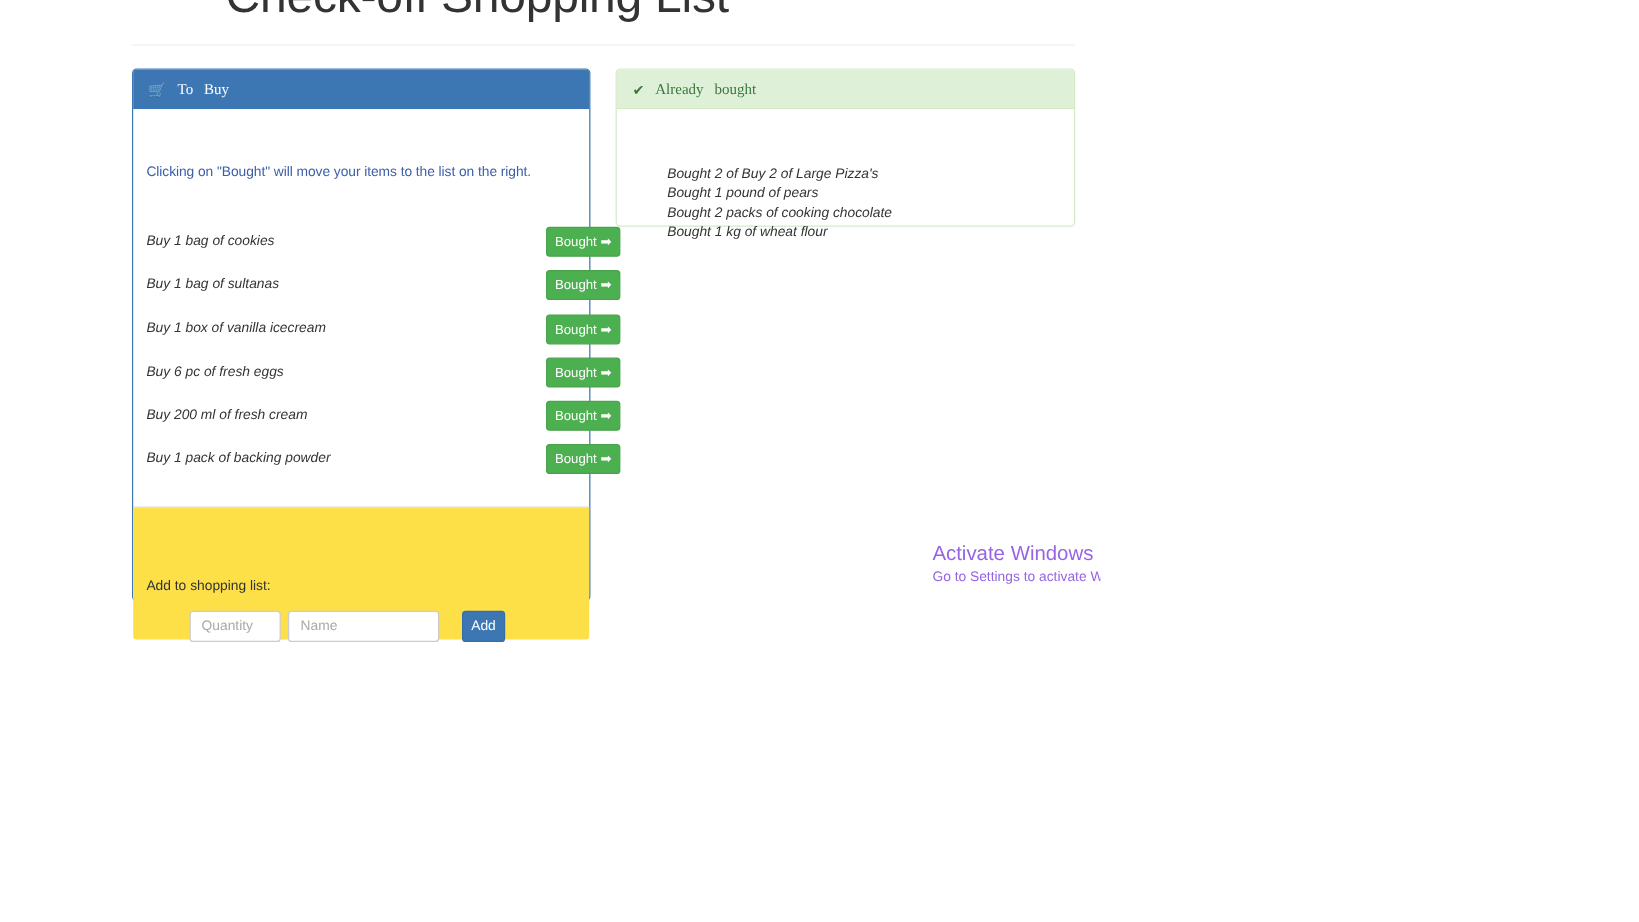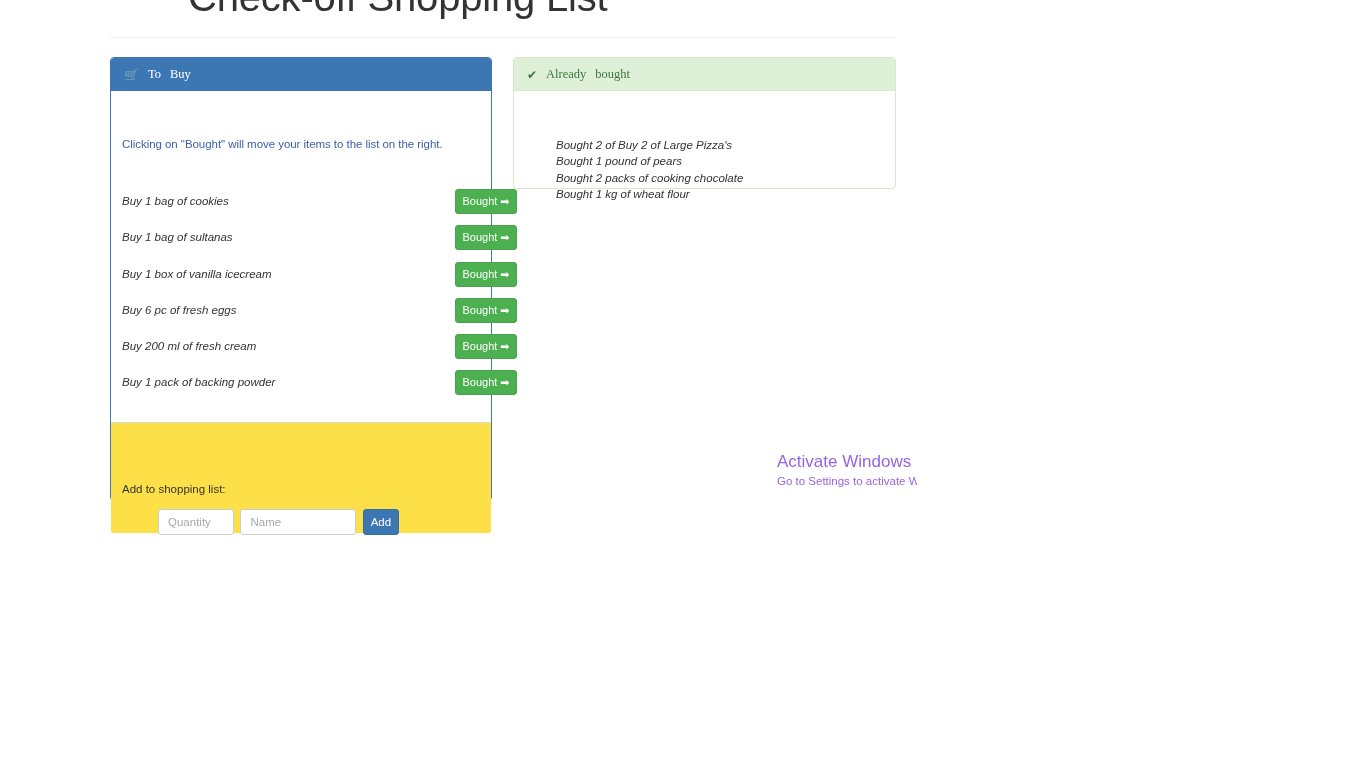--- a/index.html
+++ b/index.html
@@ -207,26 +207,26 @@
     font-size: 11.5px;
     color: #555555;
     padding: 0 9px;
     box-sizing: border-box;
     font-family: "Liberation Sans", sans-serif;
     vertical-align: top;
     outline: none;
   }
   .form-input::placeholder { color: #a9a9a9; opacity: 1; }
   .input-quantity { width: 76px; margin-left: 36px; }
-  .input-name { width: 116px; margin-left: 2px; }
+  .input-name { width: 126px; margin-left: 2px; }
 
   .btn-add {
     display: inline-block;
     vertical-align: top;
-    margin-left: 2px;
+    margin-left: 14px;
     width: 36px;
     height: 26px;
     background: #3c77b3;
     border: 1px solid #366ea6;
     border-radius: 3px;
     color: #ffffff;
     font-size: 11.5px;
     line-height: 24px;
     text-align: center;
     cursor: pointer;

